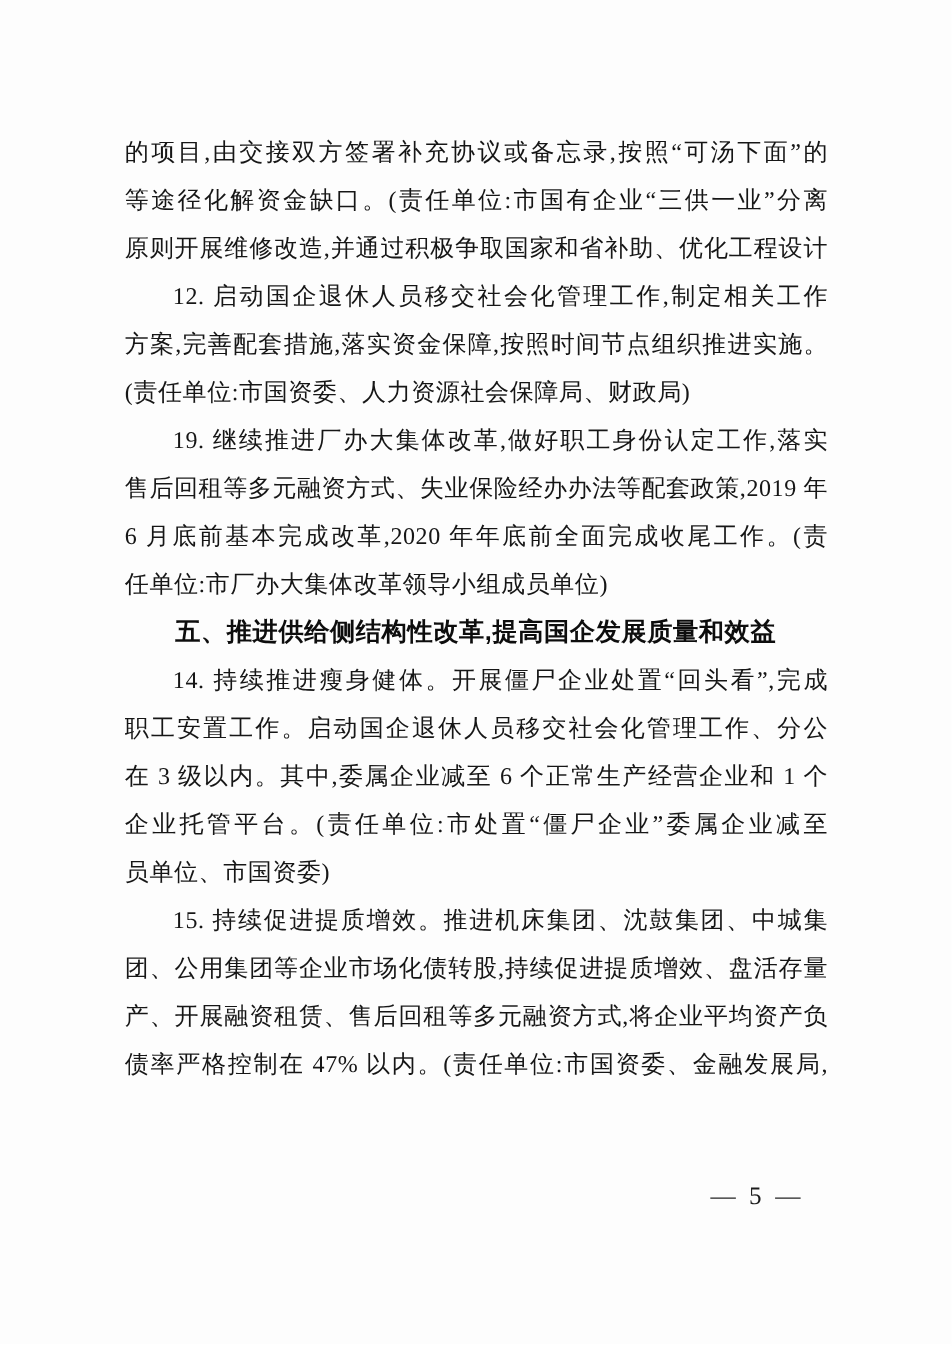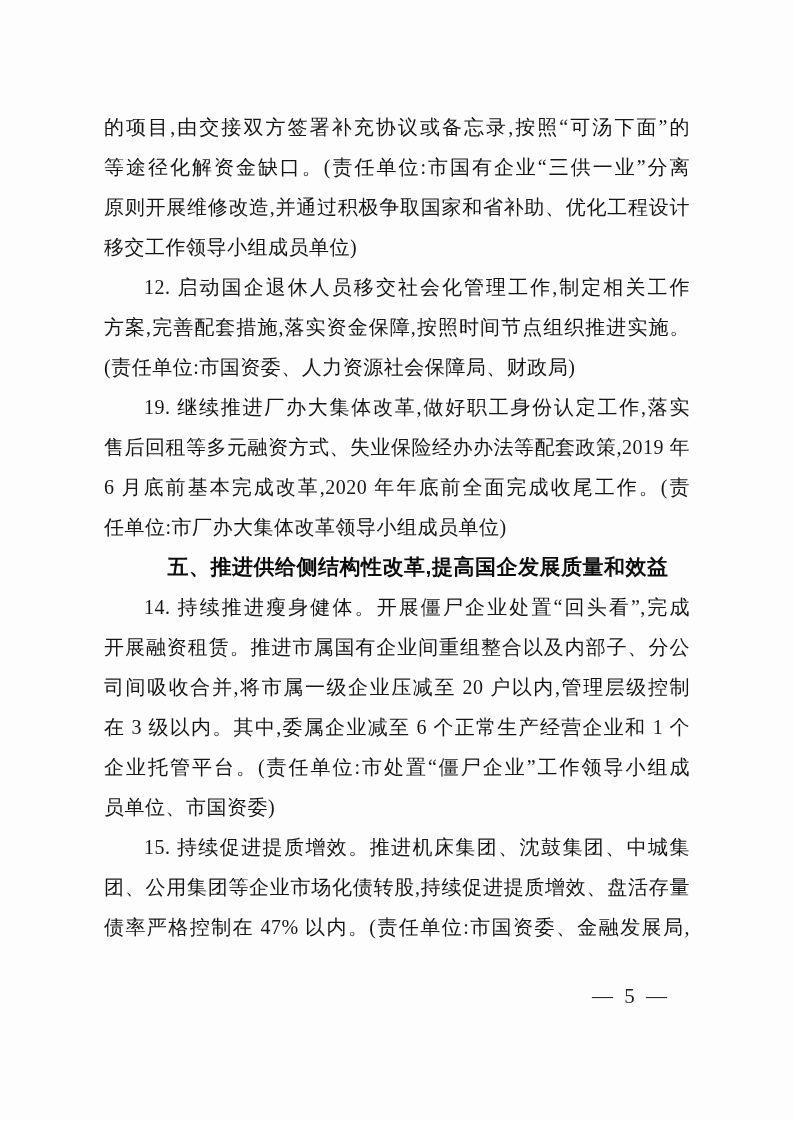--- a/index.html
+++ b/index.html
@@ -38,21 +38,20 @@
     letter-spacing: 0.5px;
     text-align: left;
   }
   .line.j {
     text-align: justify;
     text-align-last: justify;
     text-justify: inter-character;
   }
   .line.ind {
     text-indent: 2em;
-    text-align: center;
   }
   .block.heading .line {
     font-family: "Liberation Sans", "DejaVu Sans", sans-serif;
     font-weight: 700;
     font-size: 21px;
     color: #0d0d0d;
   }
   .page-number {
     position: absolute;
     left: 104px;
@@ -69,44 +68,43 @@
 </style>
 </head>
 <body>
 
 <div class="page">
   <div class="text-block" id="doc-body">
       <div class="block paragraph">
         <div class="line j">的项目,由交接双方签署补充协议或备忘录,按照“可汤下面”的</div>
         <div class="line j">等途径化解资金缺口。(责任单位:市国有企业“三供一业”分离</div>
         <div class="line j">原则开展维修改造,并通过积极争取国家和省补助、优化工程设计</div>
-        <div class="line">移交工作领导小组成员单位)</div>
       </div>
       <div class="block paragraph">
         <div class="line j ind">12. 启动国企退休人员移交社会化管理工作,制定相关工作</div>
         <div class="line j">方案,完善配套措施,落实资金保障,按照时间节点组织推进实施。</div>
         <div class="line">(责任单位:市国资委、人力资源社会保障局、财政局)</div>
       </div>
       <div class="block paragraph">
         <div class="line j ind">19. 继续推进厂办大集体改革,做好职工身份认定工作,落实</div>
         <div class="line j">售后回租等多元融资方式、失业保险经办办法等配套政策,2019 年</div>
         <div class="line j">6 月底前基本完成改革,2020 年年底前全面完成收尾工作。(责</div>
         <div class="line">任单位:市厂办大集体改革领导小组成员单位)</div>
       </div>
       <div class="block heading">
         <div class="line ind">五、推进供给侧结构性改革,提高国企发展质量和效益</div>
       </div>
       <div class="block paragraph">
         <div class="line j ind">14. 持续推进瘦身健体。开展僵尸企业处置“回头看”,完成</div>
-        <div class="line j">开展融资租赁。推进市属国有企业间重组整合以及内部子、分公</div>
-        <div class="line j">司间吸收合并,将市属一级企业压减至 20 户以内,管理层级控制</div>
+        <div class="line j">职工安置工作。启动国企退休人员移交社会化管理工作、分公</div>
         <div class="line j">在 3 级以内。其中,委属企业减至 6 个正常生产经营企业和 1 个</div>
-        <div class="line j">企业托管平台。(责任单位:市处置“僵尸企业”工作领导小组成</div>
+        <div class="line j">企业托管平台。(责任单位:市处置“僵尸企业”委属企业减至</div>
         <div class="line">员单位、市国资委)</div>
       </div>
       <div class="block paragraph">
         <div class="line j ind">15. 持续促进提质增效。推进机床集团、沈鼓集团、中城集</div>
         <div class="line j">团、公用集团等企业市场化债转股,持续促进提质增效、盘活存量资</div>
+        <div class="line j">产、开展融资租赁、售后回租等多元融资方式,将企业平均资产负</div>
         <div class="line j">债率严格控制在 47% 以内。(责任单位:市国资委、金融发展局,</div>
       </div>
     </div>
   <div class="page-number">— 5 —</div>
 </div>
 
 </body></html>

